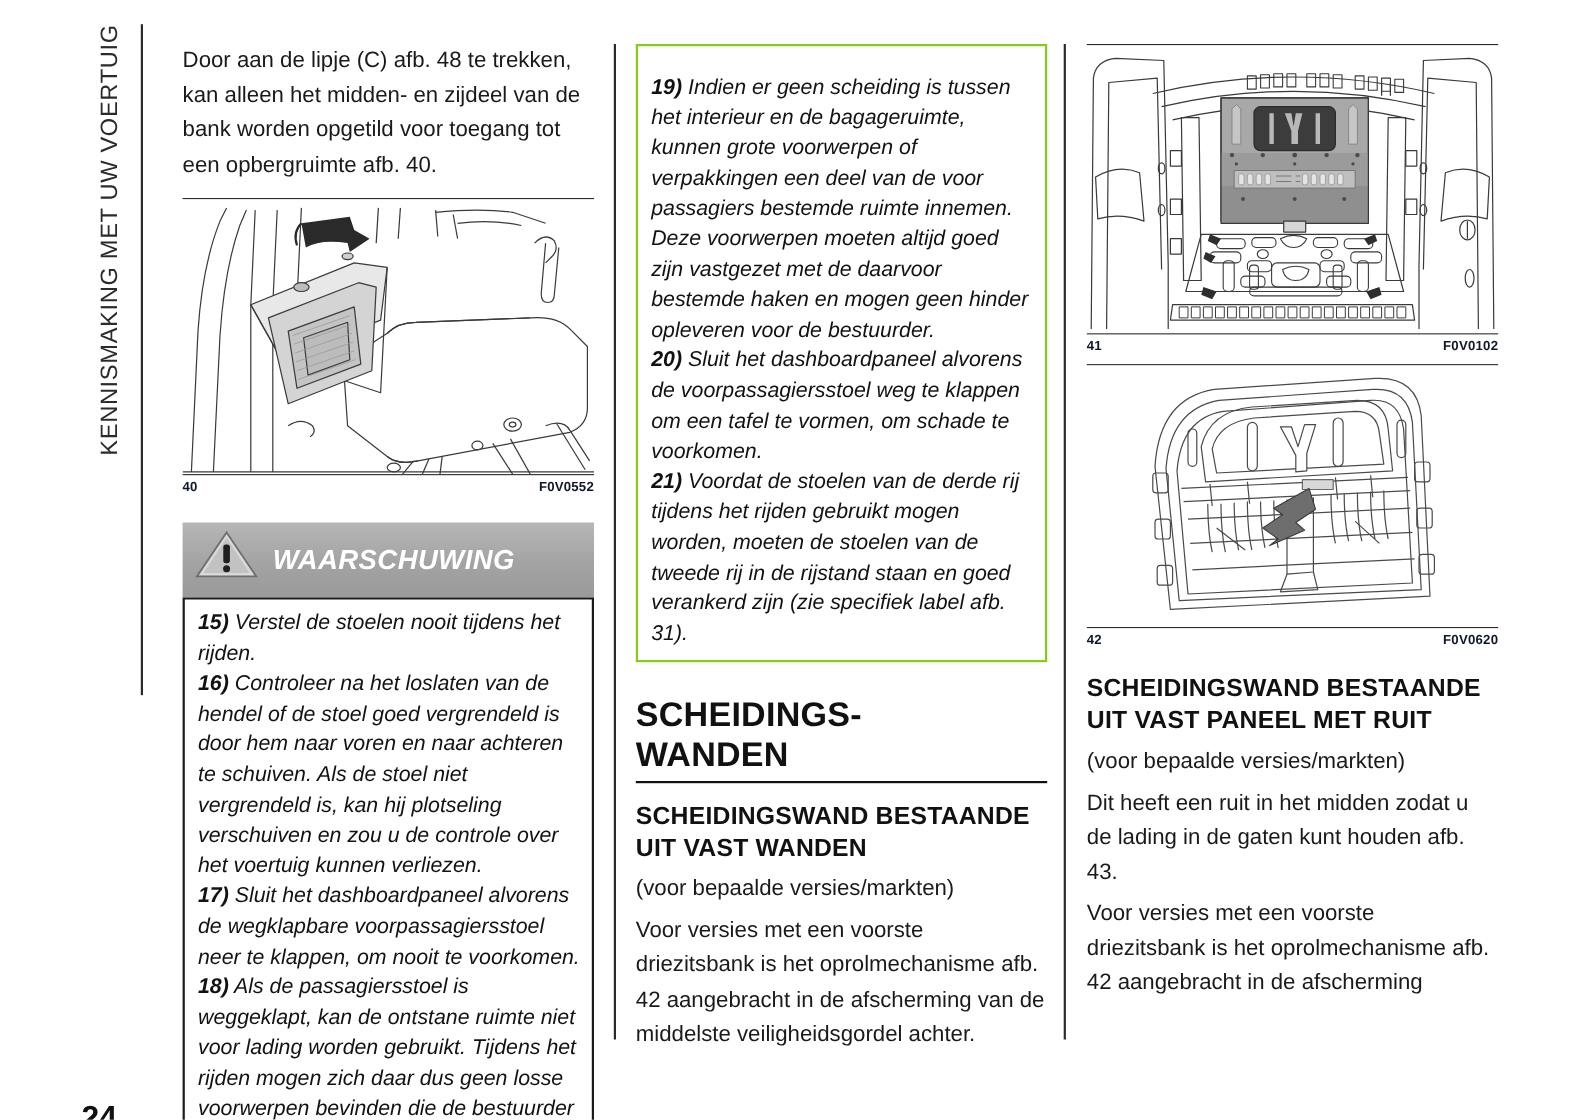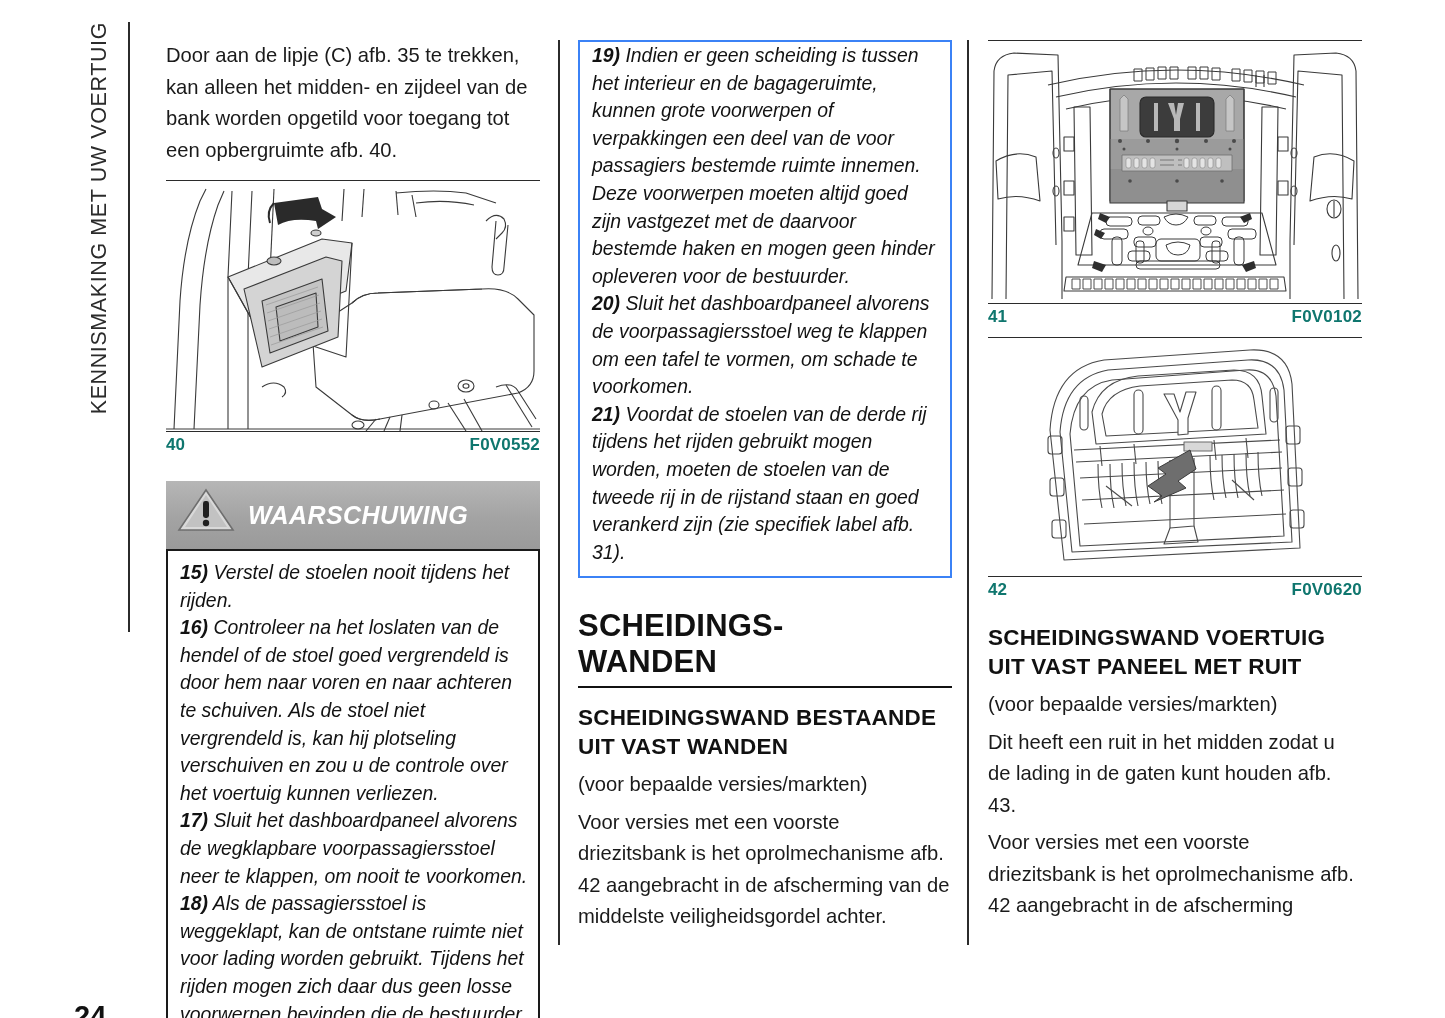--- a/index.html
+++ b/index.html
@@ -51,21 +51,21 @@
   .figure{margin-top:14px;}
   .fig-art{
     position:relative;width:100%;
     border-top:1.6px solid #2b2b2b;
     box-sizing:border-box;
   }
   .fig-cap{
     display:flex;justify-content:space-between;align-items:baseline;
     border-top:1.6px solid #2b2b2b;
     padding-top:3px;
-    font-size:17px;font-weight:bold;color:#0f766e;
+    font-size:12px;font-weight:bold;color:#0f172a;
   }
   .fig-cap .code{font-weight:bold;letter-spacing:.2px;}
   .fig-nocap-top{border-top:1.6px solid #2b2b2b;}
 
   
   .warn-head{
     margin-top:26px;
     height:68px;
     background:linear-gradient(to bottom,#b6b6b6 0%,#a3a3a3 55%,#9a9a9a 100%);
     display:flex;align-items:center;
@@ -84,22 +84,22 @@
     box-sizing:border-box;
   }
   .warn-box p{
     margin:0;
     font-size:19.4px;line-height:27.6px;font-style:italic;color:#121212;
   }
   .warn-box b{font-style:italic;font-weight:bold;}
 
   
   .notes-box{
-    border:2px solid #3b82f6;
-    padding:0 10px 10px 12px;
+    border:2px solid #84cc16;
+    padding:24px 10px 10px 12px;
     box-sizing:border-box;
   }
   .notes-box p{
     margin:0;
     font-size:19.4px;line-height:27.6px;font-style:italic;color:#121212;
   }
   .notes-box b{font-style:italic;font-weight:bold;}
 
   
   h1.maj{
@@ -132,21 +132,21 @@
   <div class="sidebar">
     <div class="sidebar-rule"></div>
     <div class="sidebar-label">KENNISMAKING MET UW VOERTUIG</div>
   </div>
 
   <div class="colrule c1"></div>
   <div class="colrule c2"></div>
 
   <div class="col col1">
 
-    <p class="body">Door aan de lipje (C) afb. 35 te trekken, kan alleen het midden- en zijdeel van de bank worden opgetild voor toegang tot een opbergruimte afb. 40.</p>
+    <p class="body">Door aan de lipje (C) afb. 48 te trekken, kan alleen het midden- en zijdeel van de bank worden opgetild voor toegang tot een opbergruimte afb. 40.</p>
 
     <div class="figure">
       <div class="fig-art">
         <svg viewBox="0 0 374 250" width="374" height="250">
           <g fill="none" stroke="#3a3a3a" stroke-width="1.1" stroke-linejoin="round">
 
             <path d="M8 248 L14 120 Q18 60 34 20 L40 8"></path>
             <path d="M28 248 L34 124 Q38 64 52 24 L58 10"></path>
             <path d="M66 10 L62 96 L62 248"></path>
             <path d="M86 10 L82 96 L82 248"></path>
@@ -466,21 +466,21 @@
             <path d="M202 112 L170 130 L178 136 L160 148 L174 158 L166 164 L198 150 L190 143 L208 131 Z" fill="#6e6e6e" stroke="#3a3a3a" stroke-width="1"></path>
           </g>
         </svg>
       </div>
       <div class="fig-cap">
         <span>42</span>
         <span class="code">F0V0620</span>
       </div>
     </div>
 
-    <h2 class="sub" style="margin-top:24px;">SCHEIDINGSWAND VOERTUIG UIT VAST PANEEL MET RUIT</h2>
+    <h2 class="sub" style="margin-top:24px;">SCHEIDINGSWAND BESTAANDE UIT VAST PANEEL MET RUIT</h2>
     <p class="lead">(voor bepaalde versies/markten)</p>
     <p class="para">Dit heeft een ruit in het midden zodat u de lading in de gaten kunt houden afb. 43.</p>
     <p class="para">Voor versies met een voorste driezitsbank is het oprolmechanisme afb. 42 aangebracht in de afscherming</p>
   </div>
 
   <div class="pageno">24</div>
 
 </div>
 
 </body></html>

